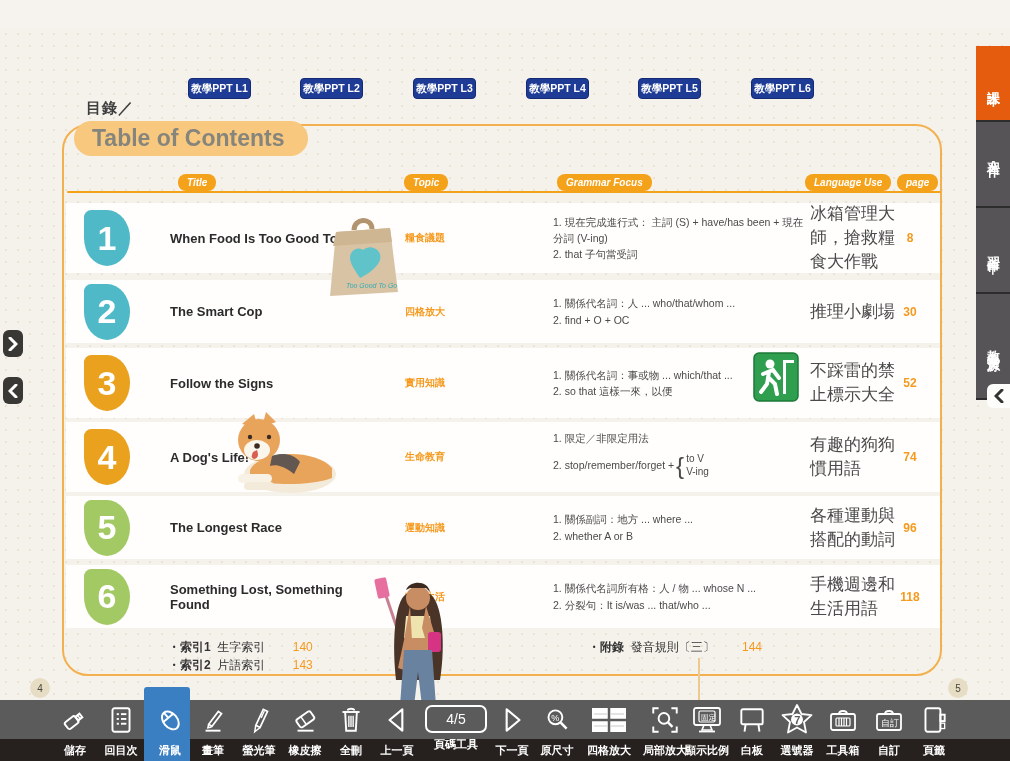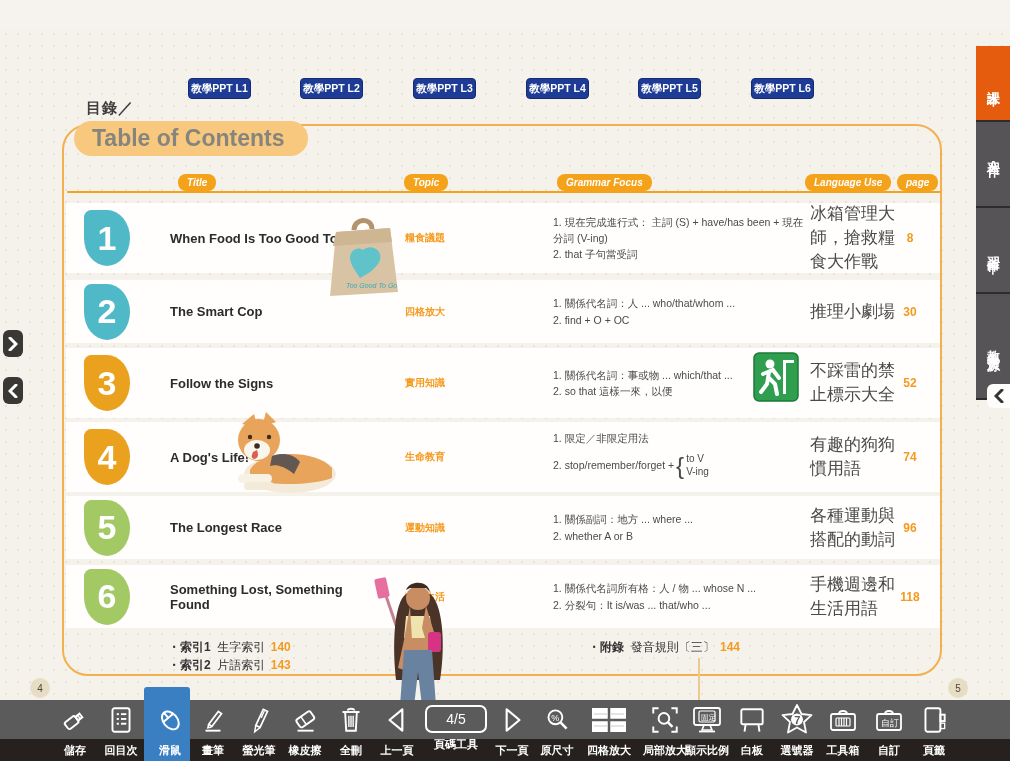--- a/index.html
+++ b/index.html
@@ -51,21 +51,21 @@
   .c-gram  { left:487px; width:252px; font-size:10.5px; color:#4a4a4a; line-height:1.55; }
   .c-lang  { left:744px; width:92px; font-size:17px; color:#4a4a4a; line-height:1.4; }
   .c-page  { left:829px; width:30px; font-size:12px; font-weight:bold; color:#f59a1e; text-align:center; }
   .gline2 { display:flex; align-items:center; }
   .brace-char { font-size:24px; font-weight:300; color:#4a4a4a; margin:0 2px; }
   .brace-stack { display:flex; flex-direction:column; font-size:10px; line-height:1.3; }
 
   
   .idx-line { position:absolute; font-size:12px; color:#333; }
   .idx-line b { font-weight:bold; }
-  .idx-page { color:#f59a1e; font-weight:bold; margin-left:2px; }
+  .idx-page { color:#f59a1e; font-weight:normal; margin-left:24px; }
   .corner-page { position:absolute; width:20px; height:20px; border-radius:50%; background:#e7ddc4; color:#4c463a;
                  font-size:10px; display:flex; align-items:center; justify-content:center; top:650px; }
 
   
   .left-chev { position:absolute; left:3px; width:20px; height:27px; background:#3a3835; border-radius:6px;
                display:flex; align-items:center; justify-content:center; }
   .rtabs { position:absolute; left:976px; top:46px; width:34px; z-index:20; }
   .rtab { width:34px; color:#fff; writing-mode:vertical-rl; text-orientation:upright; font-size:13px; font-weight:bold;
           background:#565456; display:flex; align-items:center; justify-content:center; letter-spacing:3px;
           border-bottom:2px solid #2e2d2e; }

